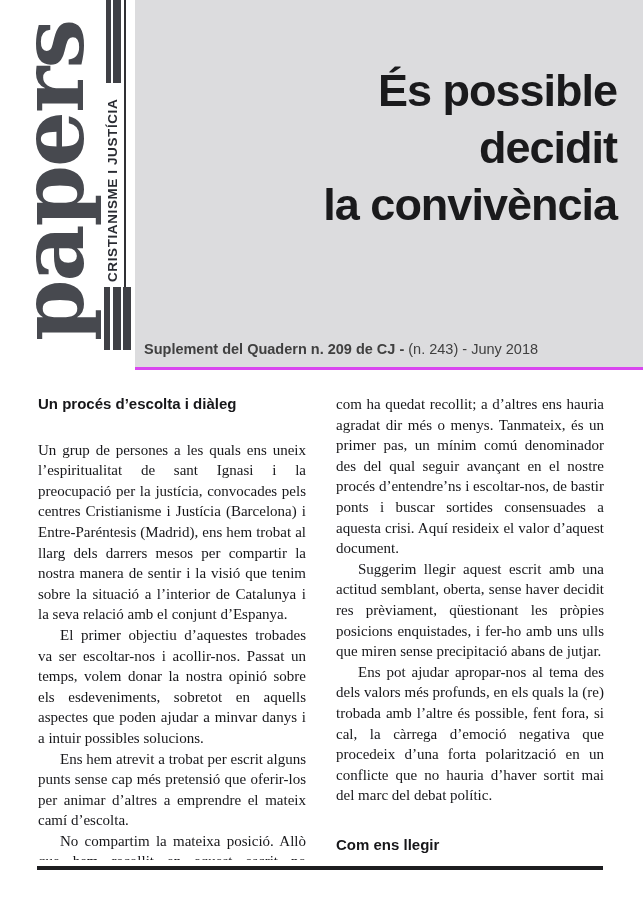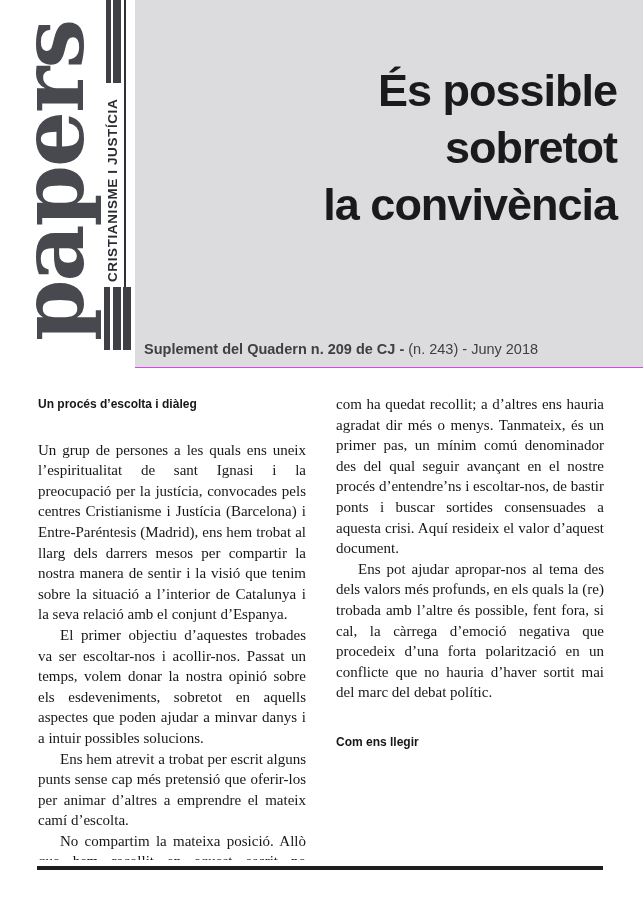--- a/index.html
+++ b/index.html
@@ -30,21 +30,21 @@
   .vbar.t1 { left:106px; top:0; width:5px;  height:83px; }
   .vbar.t2 { left:113px; top:0; width:8px;  height:83px; }
   .vrule   { left:124px; top:0; width:2px;  height:289px; background:#303034; }
   .vbar.b1 { left:104px; top:287px; width:6px; height:63px; }
   .vbar.b2 { left:113px; top:287px; width:8px; height:63px; }
   .vbar.b3 { left:123px; top:287px; width:8px; height:63px; }
 
   
   .headbox {
     position:absolute; left:135px; top:0; width:508px; height:367px;
-    background:#dcdcde; border-bottom:1px solid #d946ef;
+    background:#dcdcde; border-bottom:3px solid #d946ef;
   }
   .title {
     position:absolute; right:26px; top:62px; text-align:right;
     font-family:"Liberation Sans", sans-serif; font-weight:700;
     font-size:45px; line-height:57px; letter-spacing:-1px; color:#1a1a1c;
     white-space:nowrap;
   }
   .pubinfo {
     position:absolute; left:9px; bottom:8px;
     font-family:"Liberation Sans", sans-serif;
@@ -55,21 +55,21 @@
 
   
   .col {
     position:absolute; top:394px; width:268px; height:466px; overflow:hidden;
     font-size:15px; line-height:20.6px; color:#17171a;
   }
   .col.left  { left:38px; }
   .col.right { left:336px; }
   .subhead {
     font-family:"Liberation Sans", sans-serif; font-weight:700;
-    font-size:12px; color:#17171a; margin:0 0 25px 0;
+    font-size:15px; color:#17171a; margin:0 0 25px 0;
   }
   .subhead.mid { margin-top:29px; }
   .para { margin:0; text-align:justify;font-family:Liberation Serif, serif; }
   .para.indent { text-indent:22px; }
 
   .footrule {
     position:absolute; left:37px; top:866px; width:566px; height:4px;
     background:#1d1d20;
   }
 </style>
@@ -83,41 +83,42 @@
   <div class="vbar t1"></div>
   <div class="vbar t2"></div>
   <div class="vbar vrule"></div>
   <div class="vbar b1"></div>
   <div class="vbar b2"></div>
   <div class="vbar b3"></div>
 
   <div class="headbox">
     <div class="title">
       <div>És possible</div>
-      <div>sobretot</div>
+      <div>decidit</div>
       <div>la convivència</div>
     </div>
     <div class="pubinfo">
       <div><b>Suplement del Quadern n. 209 de CJ -</b><span> (n. 243) - Juny 2018</span></div>
     </div>
   </div>
 
   <div class="col left">
     <h2 class="subhead">Un procés d’escolta i diàleg</h2>
     <div>
         <p class="para">Un grup de persones a les quals ens uneix l’espiritualitat de sant Ignasi i la preocupació per la justícia, convocades pels centres Cristianisme i Justícia (Barcelona) i Entre-Paréntesis (Madrid), ens hem trobat al llarg dels darrers mesos per compartir la nostra manera de sentir i la visió que tenim sobre la situació a l’interior de Catalunya i la seva relació amb el conjunt d’Espanya.</p>
         <p class="para indent">El primer objectiu d’aquestes trobades va ser escoltar-nos i acollir-nos. Passat un temps, volem donar la nostra opinió sobre els esdeveniments, sobretot en aquells aspectes que poden ajudar a minvar danys i a intuir possibles solucions.</p>
         <p class="para indent">Ens hem atrevit a trobat per escrit alguns punts sense cap més pretensió que oferir-los per animar d’altres a emprendre el mateix camí d’escolta.</p>
         <p class="para indent">No compartim la mateixa posició. Allò que hem recollit en aquest escrit no reflecteix cap unanimitat homogeneïtzadora. Al contrari, no tots nosaltres estem d’acord en tot tal</p>
       </div>
   </div>
 
   <div class="col right">
     <div>
         <p class="para">com ha quedat recollit; a d’altres ens hauria agradat dir més o menys. Tanmateix, és un primer pas, un mínim comú denominador des del qual seguir avançant en el nostre procés d’entendre’ns i escoltar-nos, de bastir ponts i buscar sortides consensuades a aquesta crisi. Aquí resideix el valor d’aquest document.</p>
+        <p class="para indent">Suggerim llegir aquest escrit amb una actitud semblant, oberta, sense haver decidit res prèviament, qüestionant les pròpies posicions enquistades, i fer-ho amb uns ulls que miren sense precipitació abans de jutjar.</p>
         <p class="para indent">Ens pot ajudar apropar-nos al tema des dels valors més profunds, en els quals la (re) trobada amb l’altre és possible, fent fora, si cal, la càrrega d’emoció negativa que procedeix d’una forta polarització en un conflicte que no hauria d’haver sortit mai del marc del debat polític.</p>
       </div>
     <h2 class="subhead mid">Com ens llegir</h2>
 
   </div>
 
   <div class="footrule"></div>
 
 </div>
 

